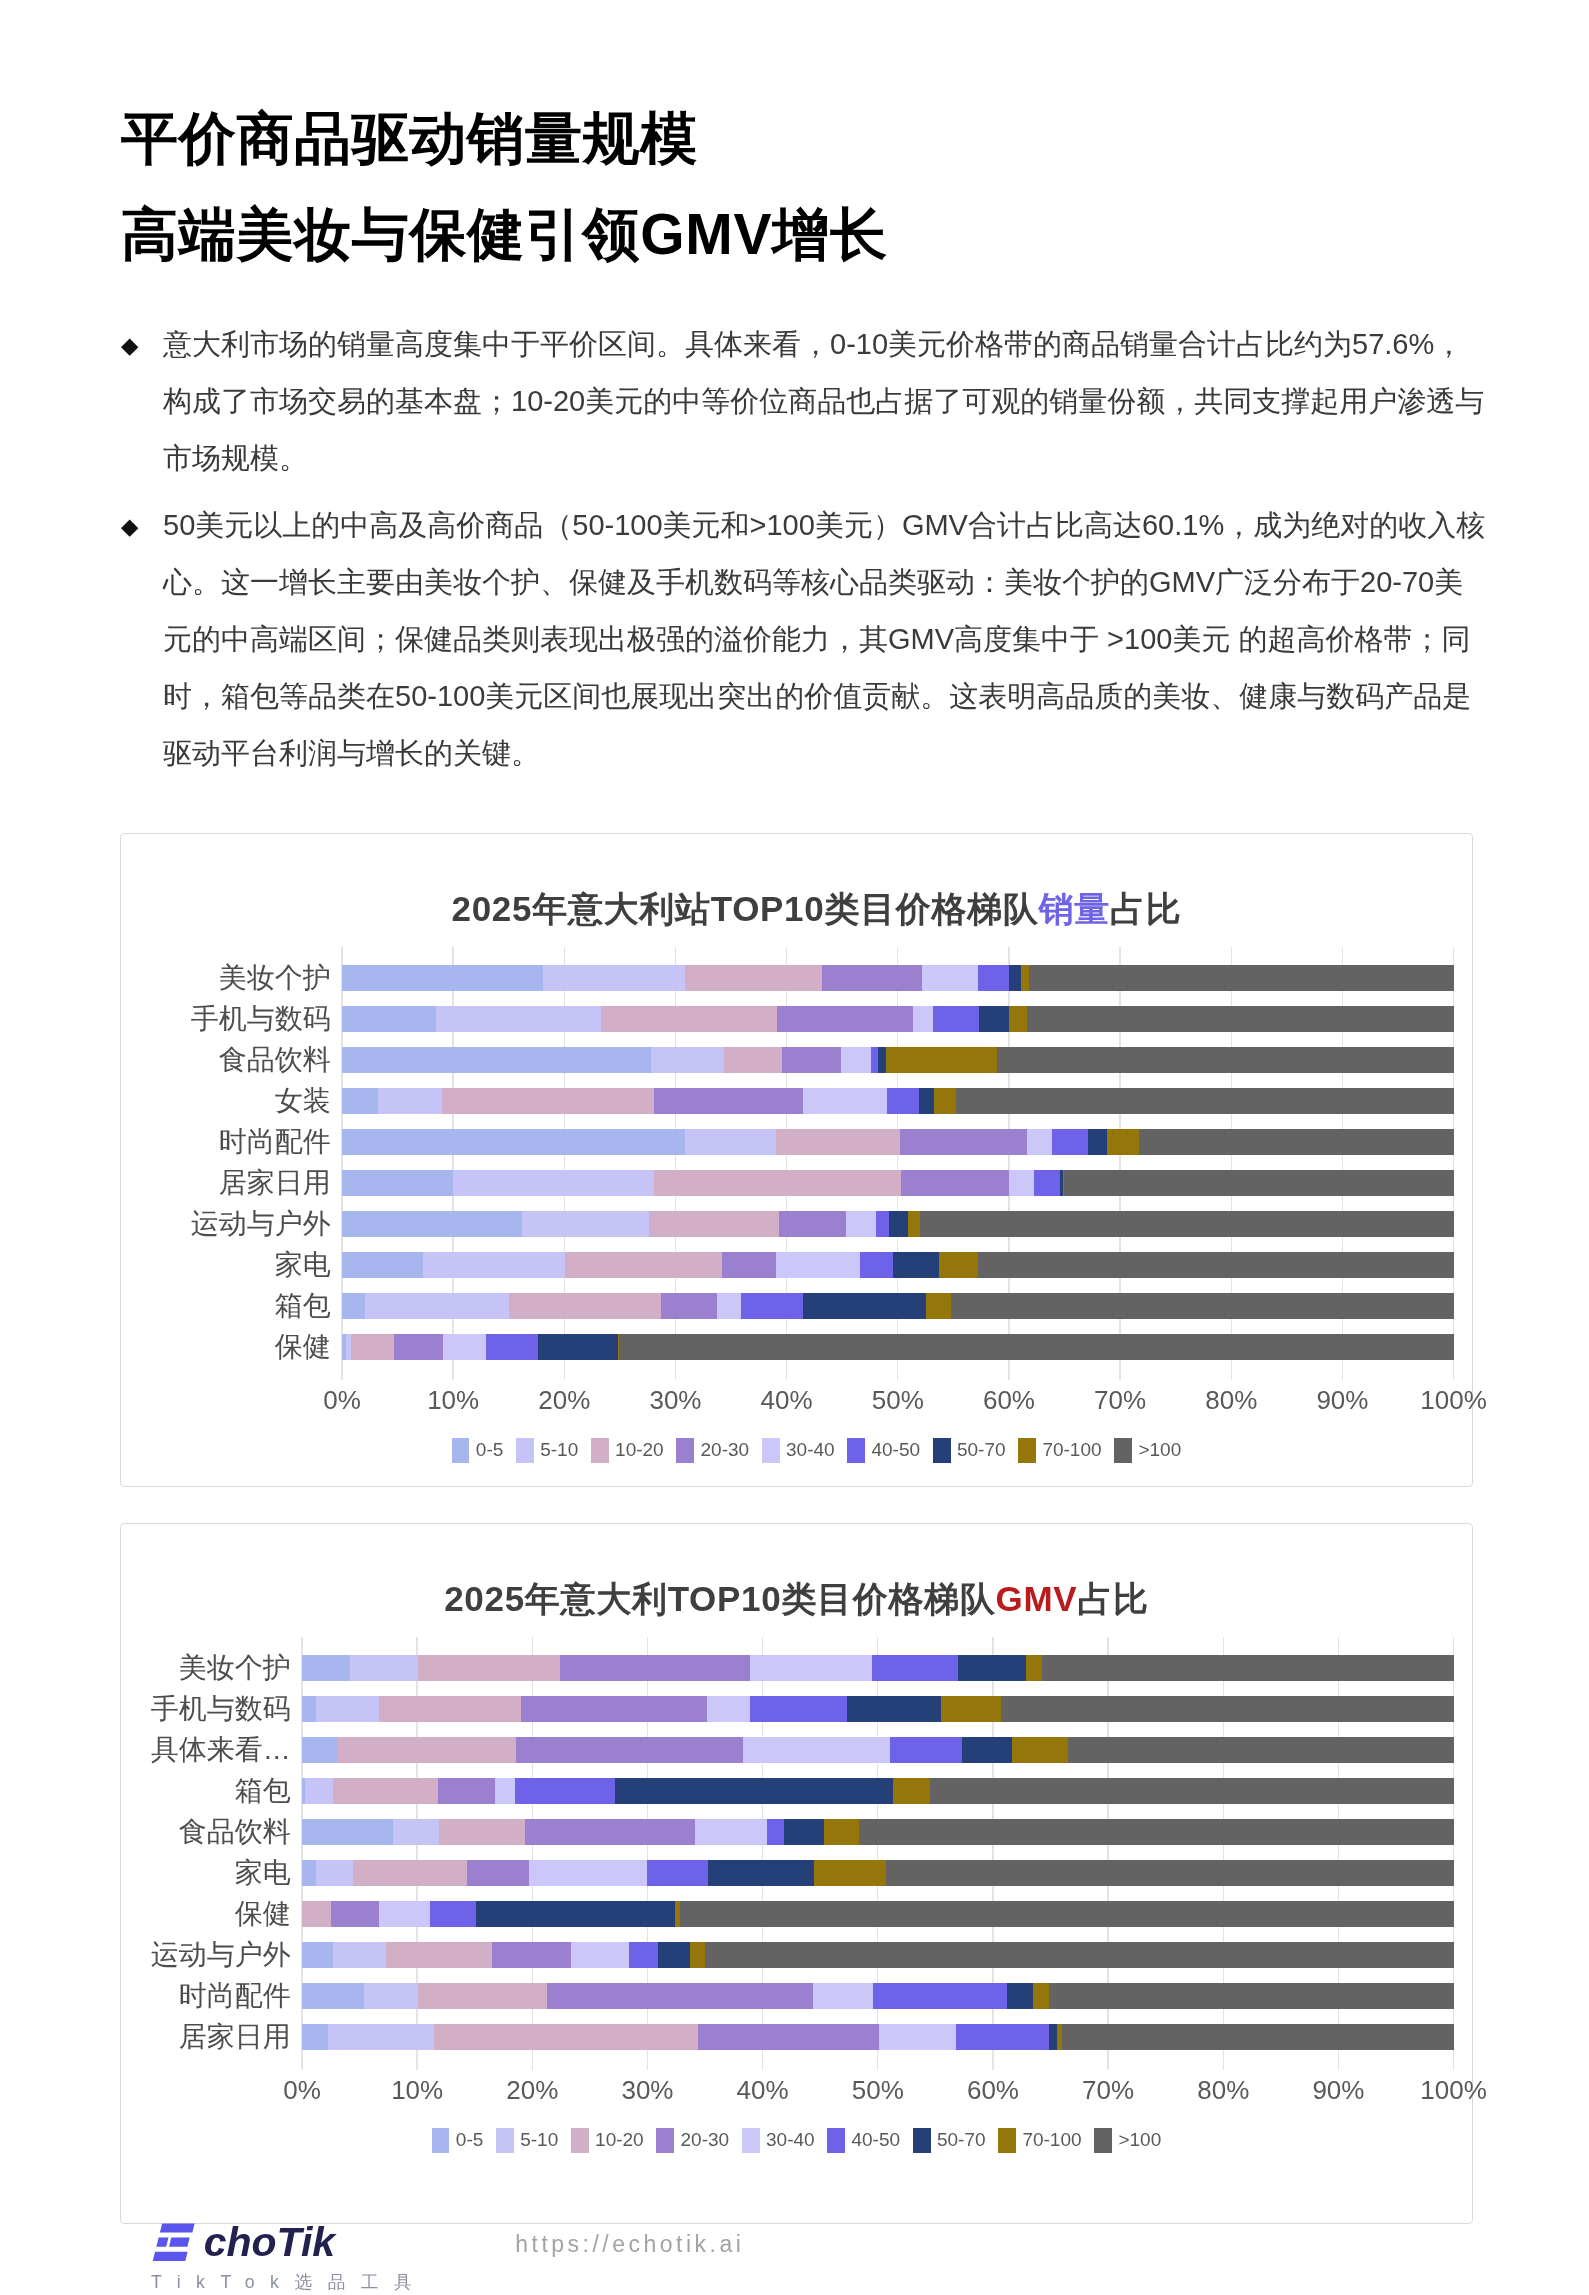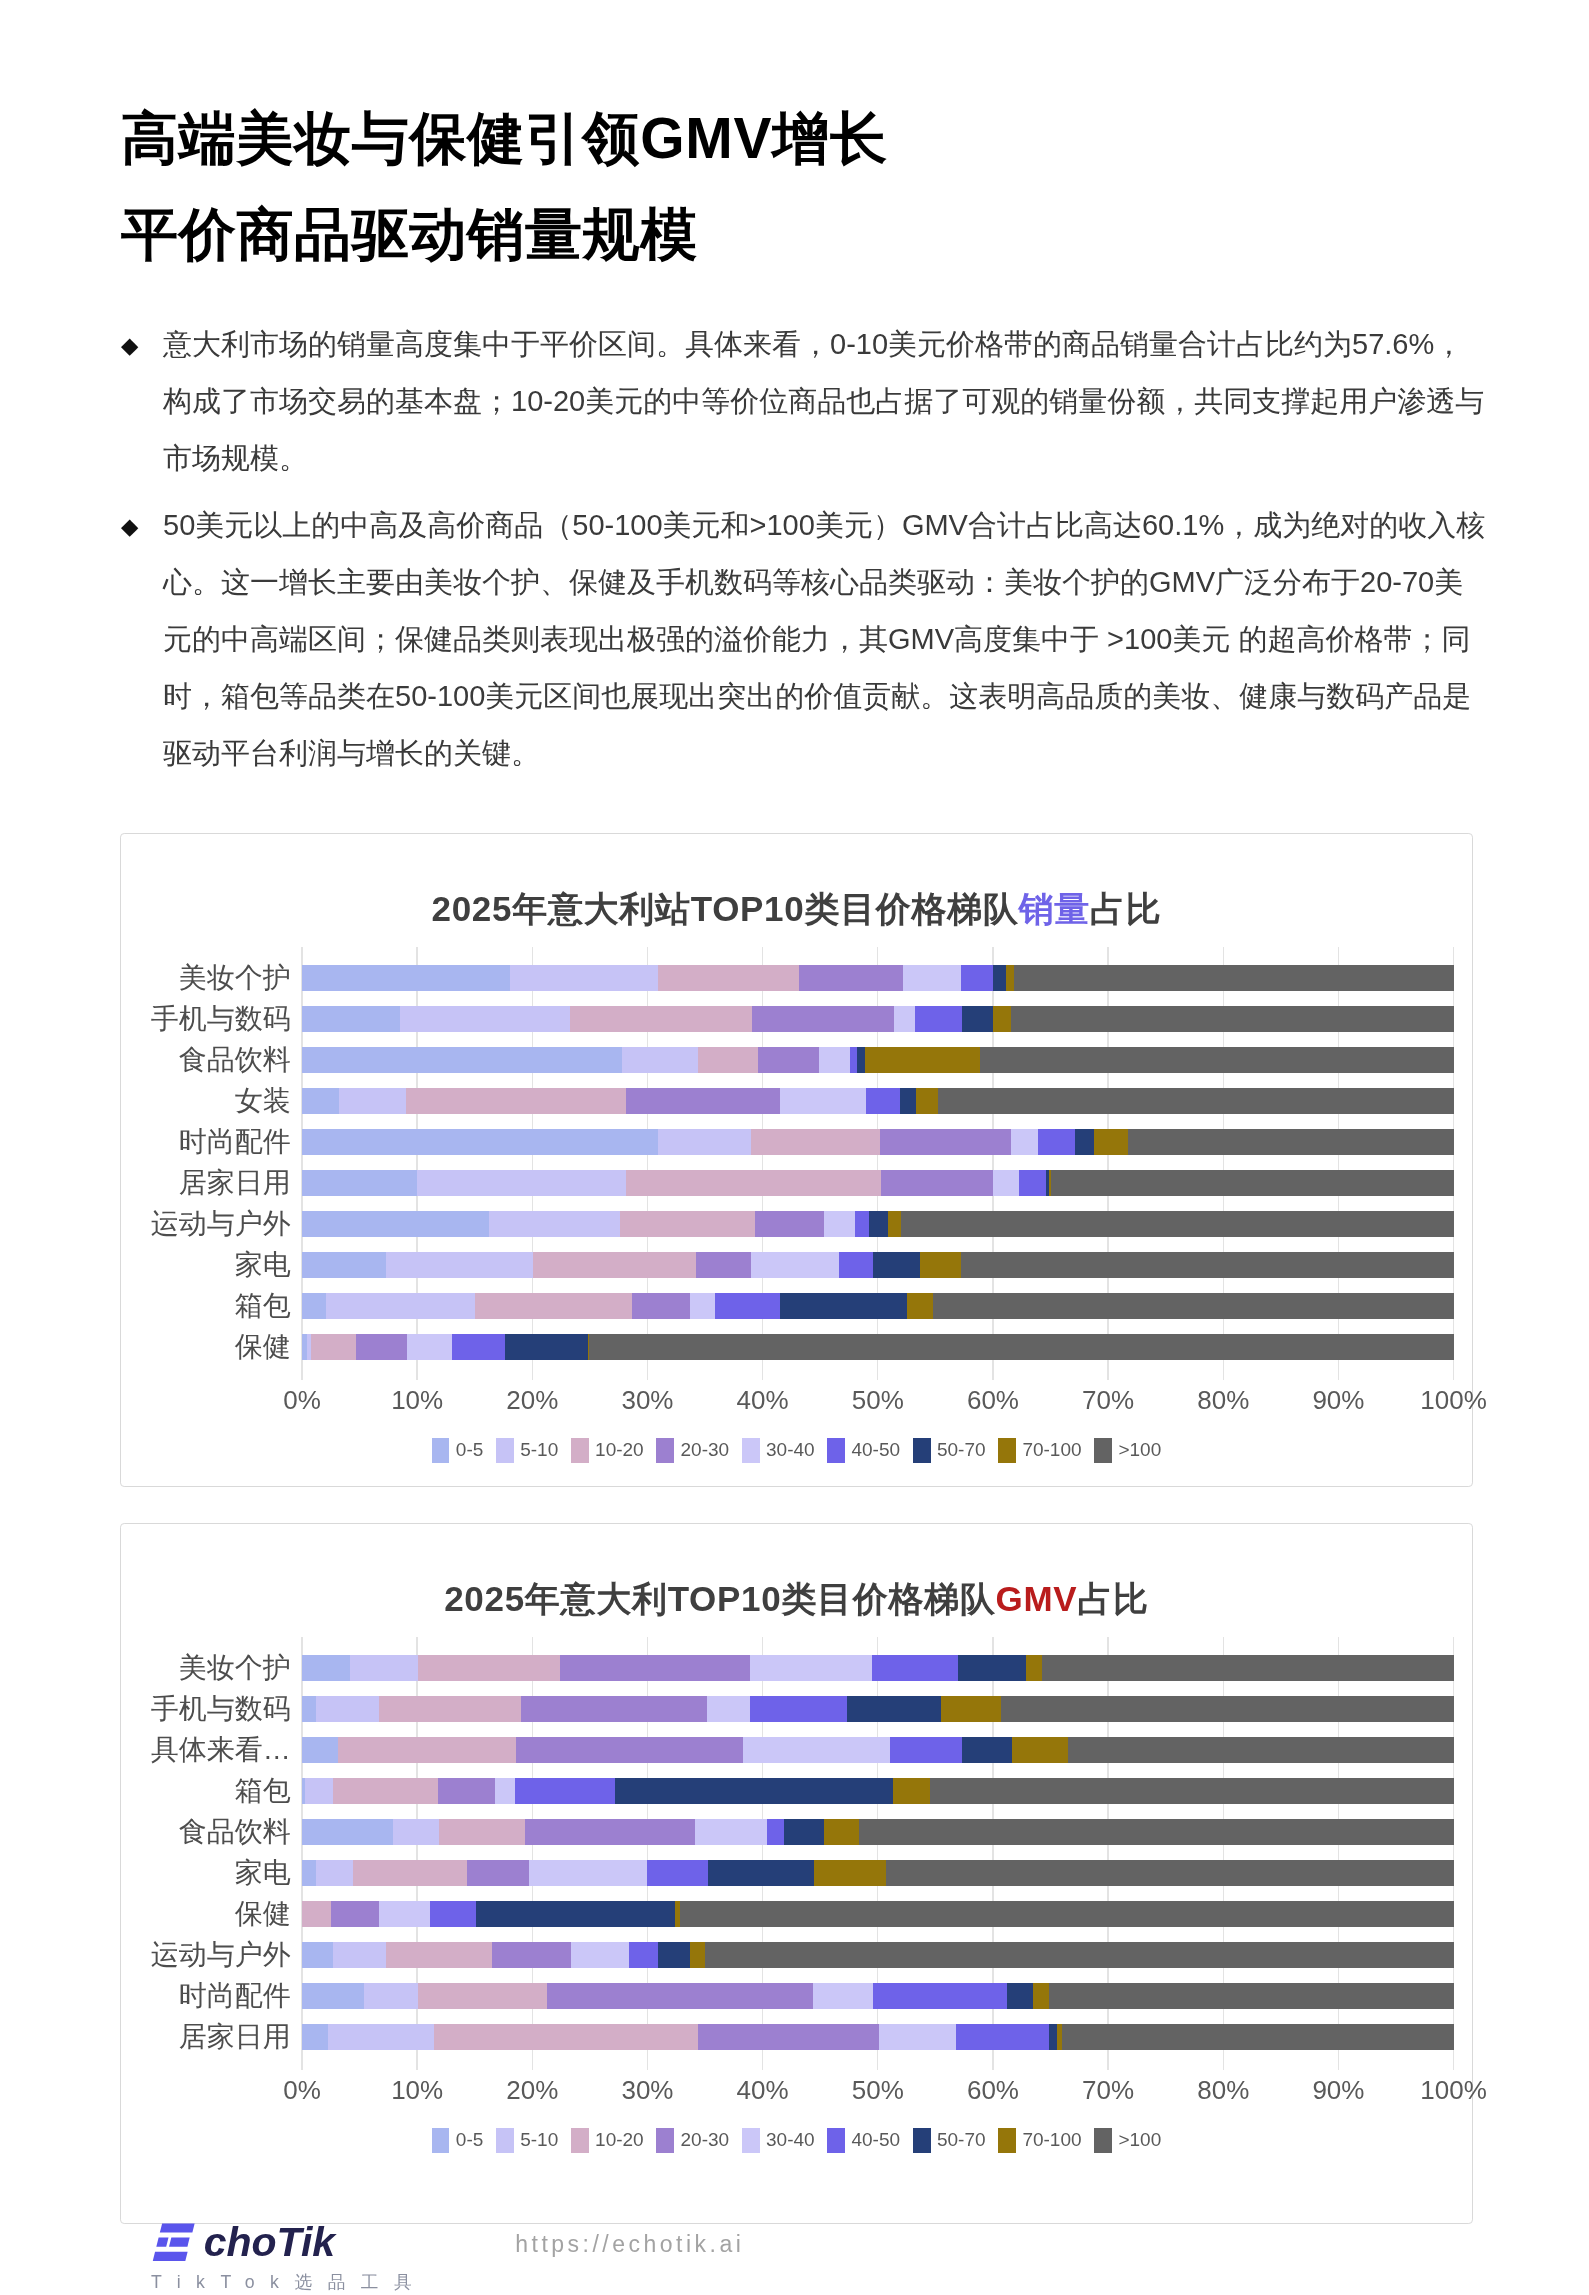--- a/index.html
+++ b/index.html
@@ -13,21 +13,21 @@
 
   
   .bullets { position:absolute; left:121px; top:316px; width:1366px; }
   .bullet { position:relative; padding-left:42px; font-size:29px; line-height:57px;
             color:#3a3a3a; margin-bottom:10px; text-align:left; }
   .bullet .marker { position:absolute; left:0; top:1.4px; font-size:22.6px; color:#111; }
 
   
   .card { position:absolute; left:120px; width:1353px; background:#fff;
           border:1.4px solid #d9d9d9; border-radius:4.2px; }
-  .card.card-1 { top:833px; height:654px; }
+  .card.card-1 { top:833px; height:654px;padding-left:40px; }
   .card.card-2 { top:1523px; height:701px; }
 
   .chart-title { margin-top:52px; text-align:center; font-size:35px; font-weight:700;
                  color:#3f3f3f; letter-spacing:0.7px; }
   .chart-title .accent {  }
 
   .chart-body { display:flex; margin:24px 18.4px 0 0; }
   .cat-labels { width:181px; flex:0 0 181px; }
   .cat-label { height:41px; display:flex; align-items:center; justify-content:flex-end;
                padding-right:11.3px; font-size:28px; color:#4d4d4d; white-space:nowrap; }
@@ -60,22 +60,22 @@
                   white-space:nowrap; }
   .footer-url { margin-left:88px; margin-top:8.5px; font-size:23px; color:#a3a3a3;
                 letter-spacing:3.5px; }
 </style>
 </head>
 <body>
 
 <div class="page">
 
   <div class="doc-title">
+    <div>平价商品驱动销量规模</div>
     <div>高端美妆与保健引领GMV增长</div>
-    <div>平价商品驱动销量规模</div>
   </div>
 
   <div class="bullets">
     <div class="bullet">
       <span class="marker">◆</span>
       <span>意大利市场的销量高度集中于平价区间。具体来看，0-10美元价格带的商品销量合计占比约为57.6%，构成了市场交易的基本盘；10-20美元的中等价位商品也占据了可观的销量份额，共同支撑起用户渗透与市场规模。</span>
     </div>
     <div class="bullet">
       <span class="marker">◆</span>
       <span>50美元以上的中高及高价商品（50-100美元和&gt;100美元）GMV合计占比高达60.1%，成为绝对的收入核心。这一增长主要由美妆个护、保健及手机数码等核心品类驱动：美妆个护的GMV广泛分布于20-70美元的中高端区间；保健品类则表现出极强的溢价能力，其GMV高度集中于 &gt;100美元 的超高价格带；同时，箱包等品类在50-100美元区间也展现出突出的价值贡献。这表明高品质的美妆、健康与数码产品是驱动平台利润与增长的关键。</span>

